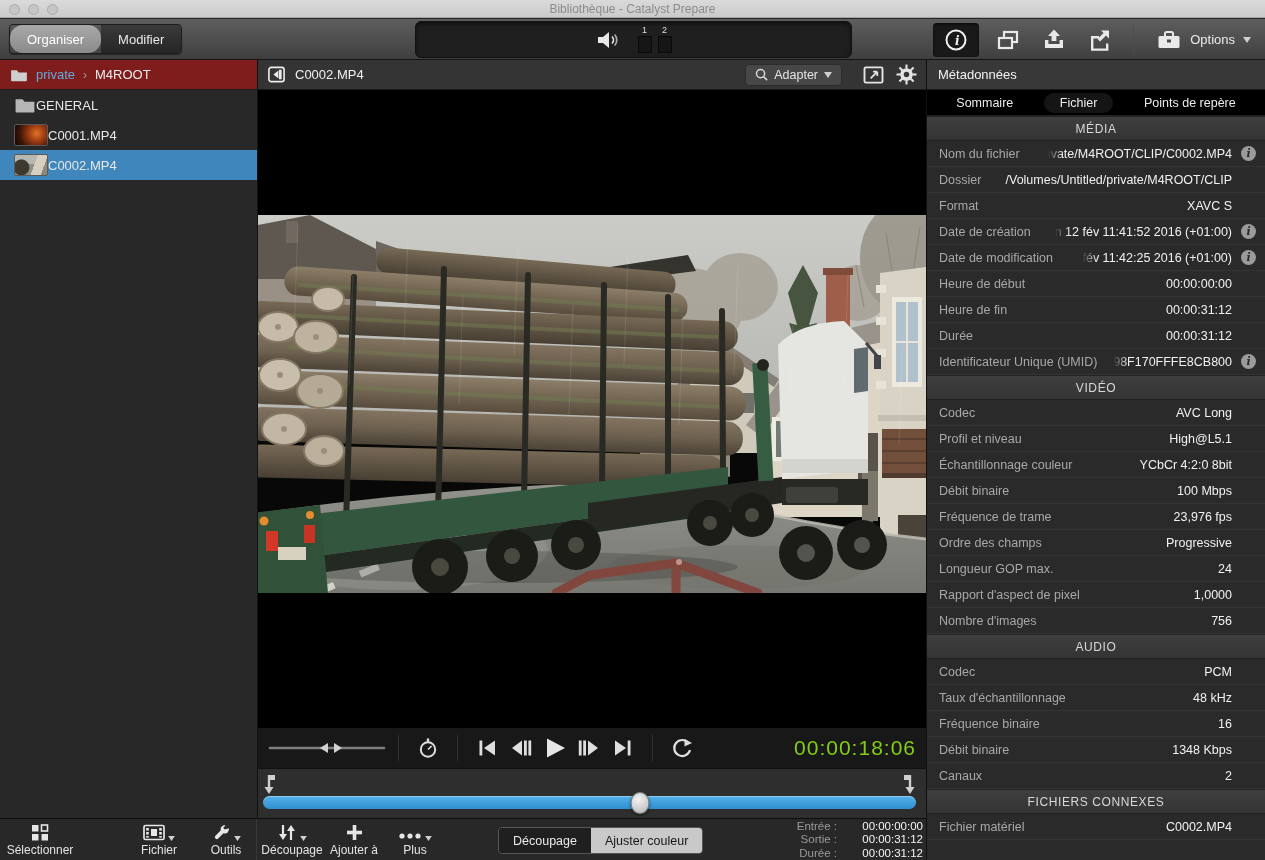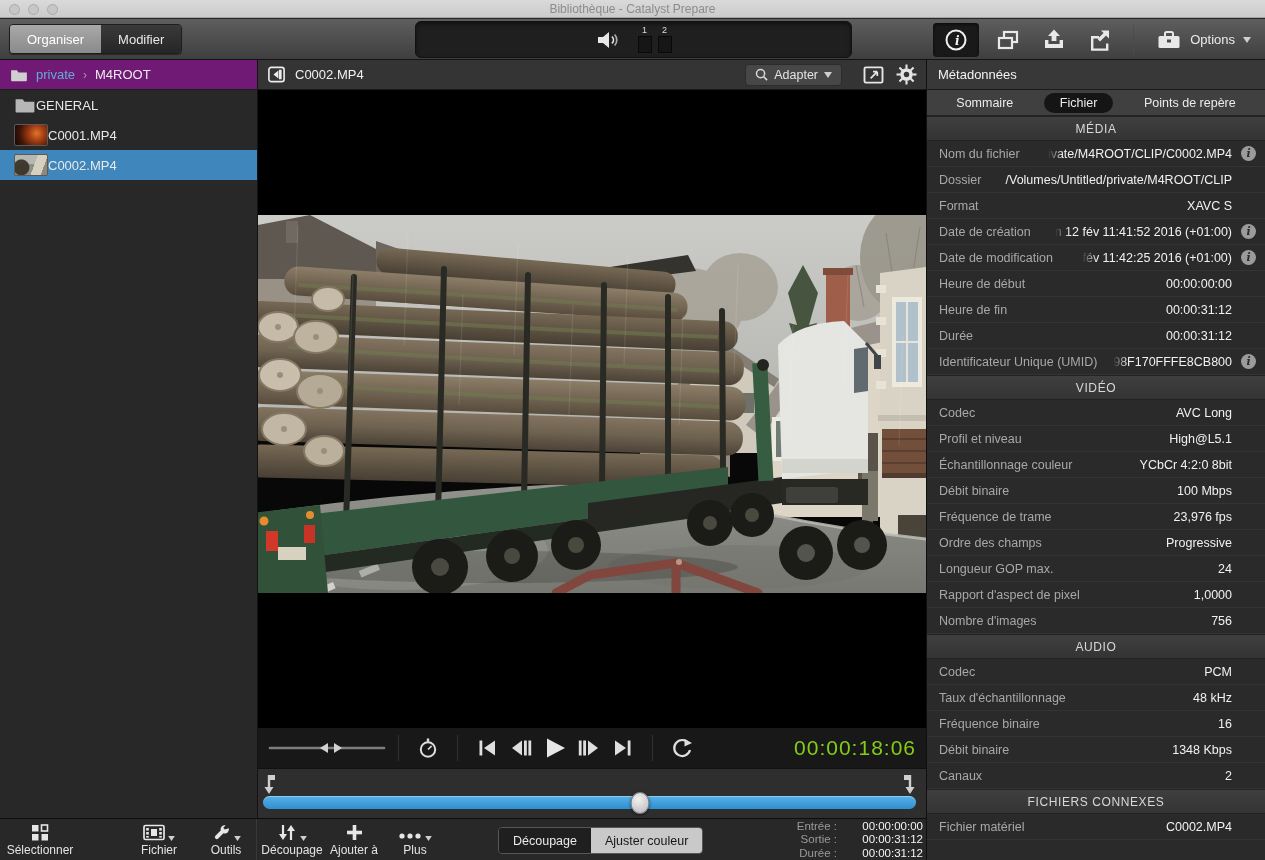--- a/index.html
+++ b/index.html
@@ -16,40 +16,40 @@
   .title-text { font-size:12px; color:#8d8c8c; }
 
   
   .toolbar { position:absolute; top:19px; left:0; right:0; height:41px;
     background:linear-gradient(#5e5e5e,#3f3f3f); border-bottom:1px solid #141414;
     display:flex; align-items:center; }
   .mode-group { margin-left:9px; display:flex; border-radius:4px; overflow:hidden;
     border:1px solid #1e1e1e; box-shadow:0 1px 1px rgba(0,0,0,.4); }
   .mode-btn { height:28px; padding:0 17px; display:flex; align-items:center;
     font-size:13px; color:#e9e9e9; background:linear-gradient(#3a3a3a,#262626); cursor:default; }
-  .mode-btn.active { background:linear-gradient(#a9a9a9,#8a8a8a); color:#ffffff; }
+  .mode-btn.active { background:linear-gradient(#a9a9a9,#8a8a8a); color:#ffffff;border-radius:13px; }
 
   .audio-panel { position:absolute; left:415px; top:2px; width:437px; height:37px;
     background:#1f1f1f; border:1px solid #121212; border-radius:6px;
     box-shadow:inset 0 2px 4px rgba(0,0,0,.5); display:flex; align-items:center; justify-content:center; gap:18px; }
   .meters { display:flex; gap:6px; }
   .meter-ch { display:flex; flex-direction:column; align-items:center; gap:1px; }
   .meter-ch .num { font-size:9px; color:#dddddd; line-height:9px; }
   .meter-well { width:14px; height:17px; background:#161616; border:1px solid #090909; }
 
   .tb-right { position:absolute; right:8px; top:0; height:41px; display:flex; align-items:center; gap:12px; }
   .tb-icon-btn { display:flex; align-items:center; justify-content:center; width:34px; height:34px; border-radius:4px; }
   .tb-icon-btn.active { width:46px; background:#191919; box-shadow:inset 0 1px 3px rgba(0,0,0,.7); }
   .tb-sep { width:1px; height:28px; background:#2d2d2d; border-right:1px solid #4c4c4c; margin:0 4px; }
   .options-btn { display:flex; align-items:center; gap:8px; color:#ebebeb; font-size:13px; padding:0 6px; }
 
   
   .sidebar { position:absolute; left:0; top:60px; width:258px; height:758px;
     background:#282828; border-right:1px solid #131313; }
-  .crumb { height:30px; background:#701a75; border-bottom:1px solid #1c1c1c;
+  .crumb { height:30px; background:#7f1d1d; border-bottom:1px solid #1c1c1c;
     display:flex; align-items:center; gap:8px; padding:0 10px; font-size:13px; }
   .crumb .parent { color:#64aada; }
   .crumb .chev { color:#9b9b9b; font-size:12px; }
   .crumb .current { color:#ececec; }
   .sitem { height:30px; display:flex; align-items:center; padding:0 10px 0 14px;
     font-size:13px; color:#e8e8e8; }
   .sitem.selected { background:#3e86bb; }
   .thumb { width:34px; height:22px; border-radius:2px; border:1px solid #5a5a5a; flex:none; }
   .thumb.fire { background:radial-gradient(circle at 68% 42%, #e07327 0%, #a03c12 32%, #401608 68%, #120805 100%); }
   .thumb.street { background:
@@ -100,21 +100,21 @@
   .times { position:absolute; right:3px; top:1px; text-align:right; }
   .time-row { font-size:11.5px; line-height:13.4px; white-space:nowrap; }
   .time-row .tl { color:#9a9a9a; margin-right:6px; }
   .time-row .tv { color:#f4f4f4; display:inline-block; width:80px; text-align:right; }
 
   
   .rightpanel { position:absolute; left:926px; top:60px; width:339px; height:800px;
     background:#2a2a2a; border-left:1px solid #101010; overflow:hidden; }
   .md-title { height:30px; background:#383838; border-bottom:1px solid #1b1b1b;
     display:flex; align-items:center; padding:0 11px; font-size:13px; color:#f2f2f2; }
-  .md-tabs { height:26px; background:#404040; border-bottom:1px solid #222;
+  .md-tabs { height:26px; background:#000000; border-bottom:1px solid #222;
     display:flex; align-items:center; justify-content:space-around; padding:0 6px; }
   .md-tab { font-size:12.5px; color:#ebebeb; padding:3px 16px; border-radius:11px; }
   .md-tab.active { background:#151515; }
   .md-sec { height:25px; background:linear-gradient(#3f3f3f,#343434);
     border-top:1px solid #232323; border-bottom:1px solid #222222;
     display:flex; align-items:center; justify-content:center;
     font-size:12px; letter-spacing:.6px; color:#d8d8d8; }
   .md-row { height:26px; display:flex; align-items:center; padding:0 33px 0 12px;
     position:relative; border-bottom:1px solid rgba(255,255,255,.05); }
   .md-label { font-size:12.5px; color:#a8a8a8; white-space:nowrap; }

